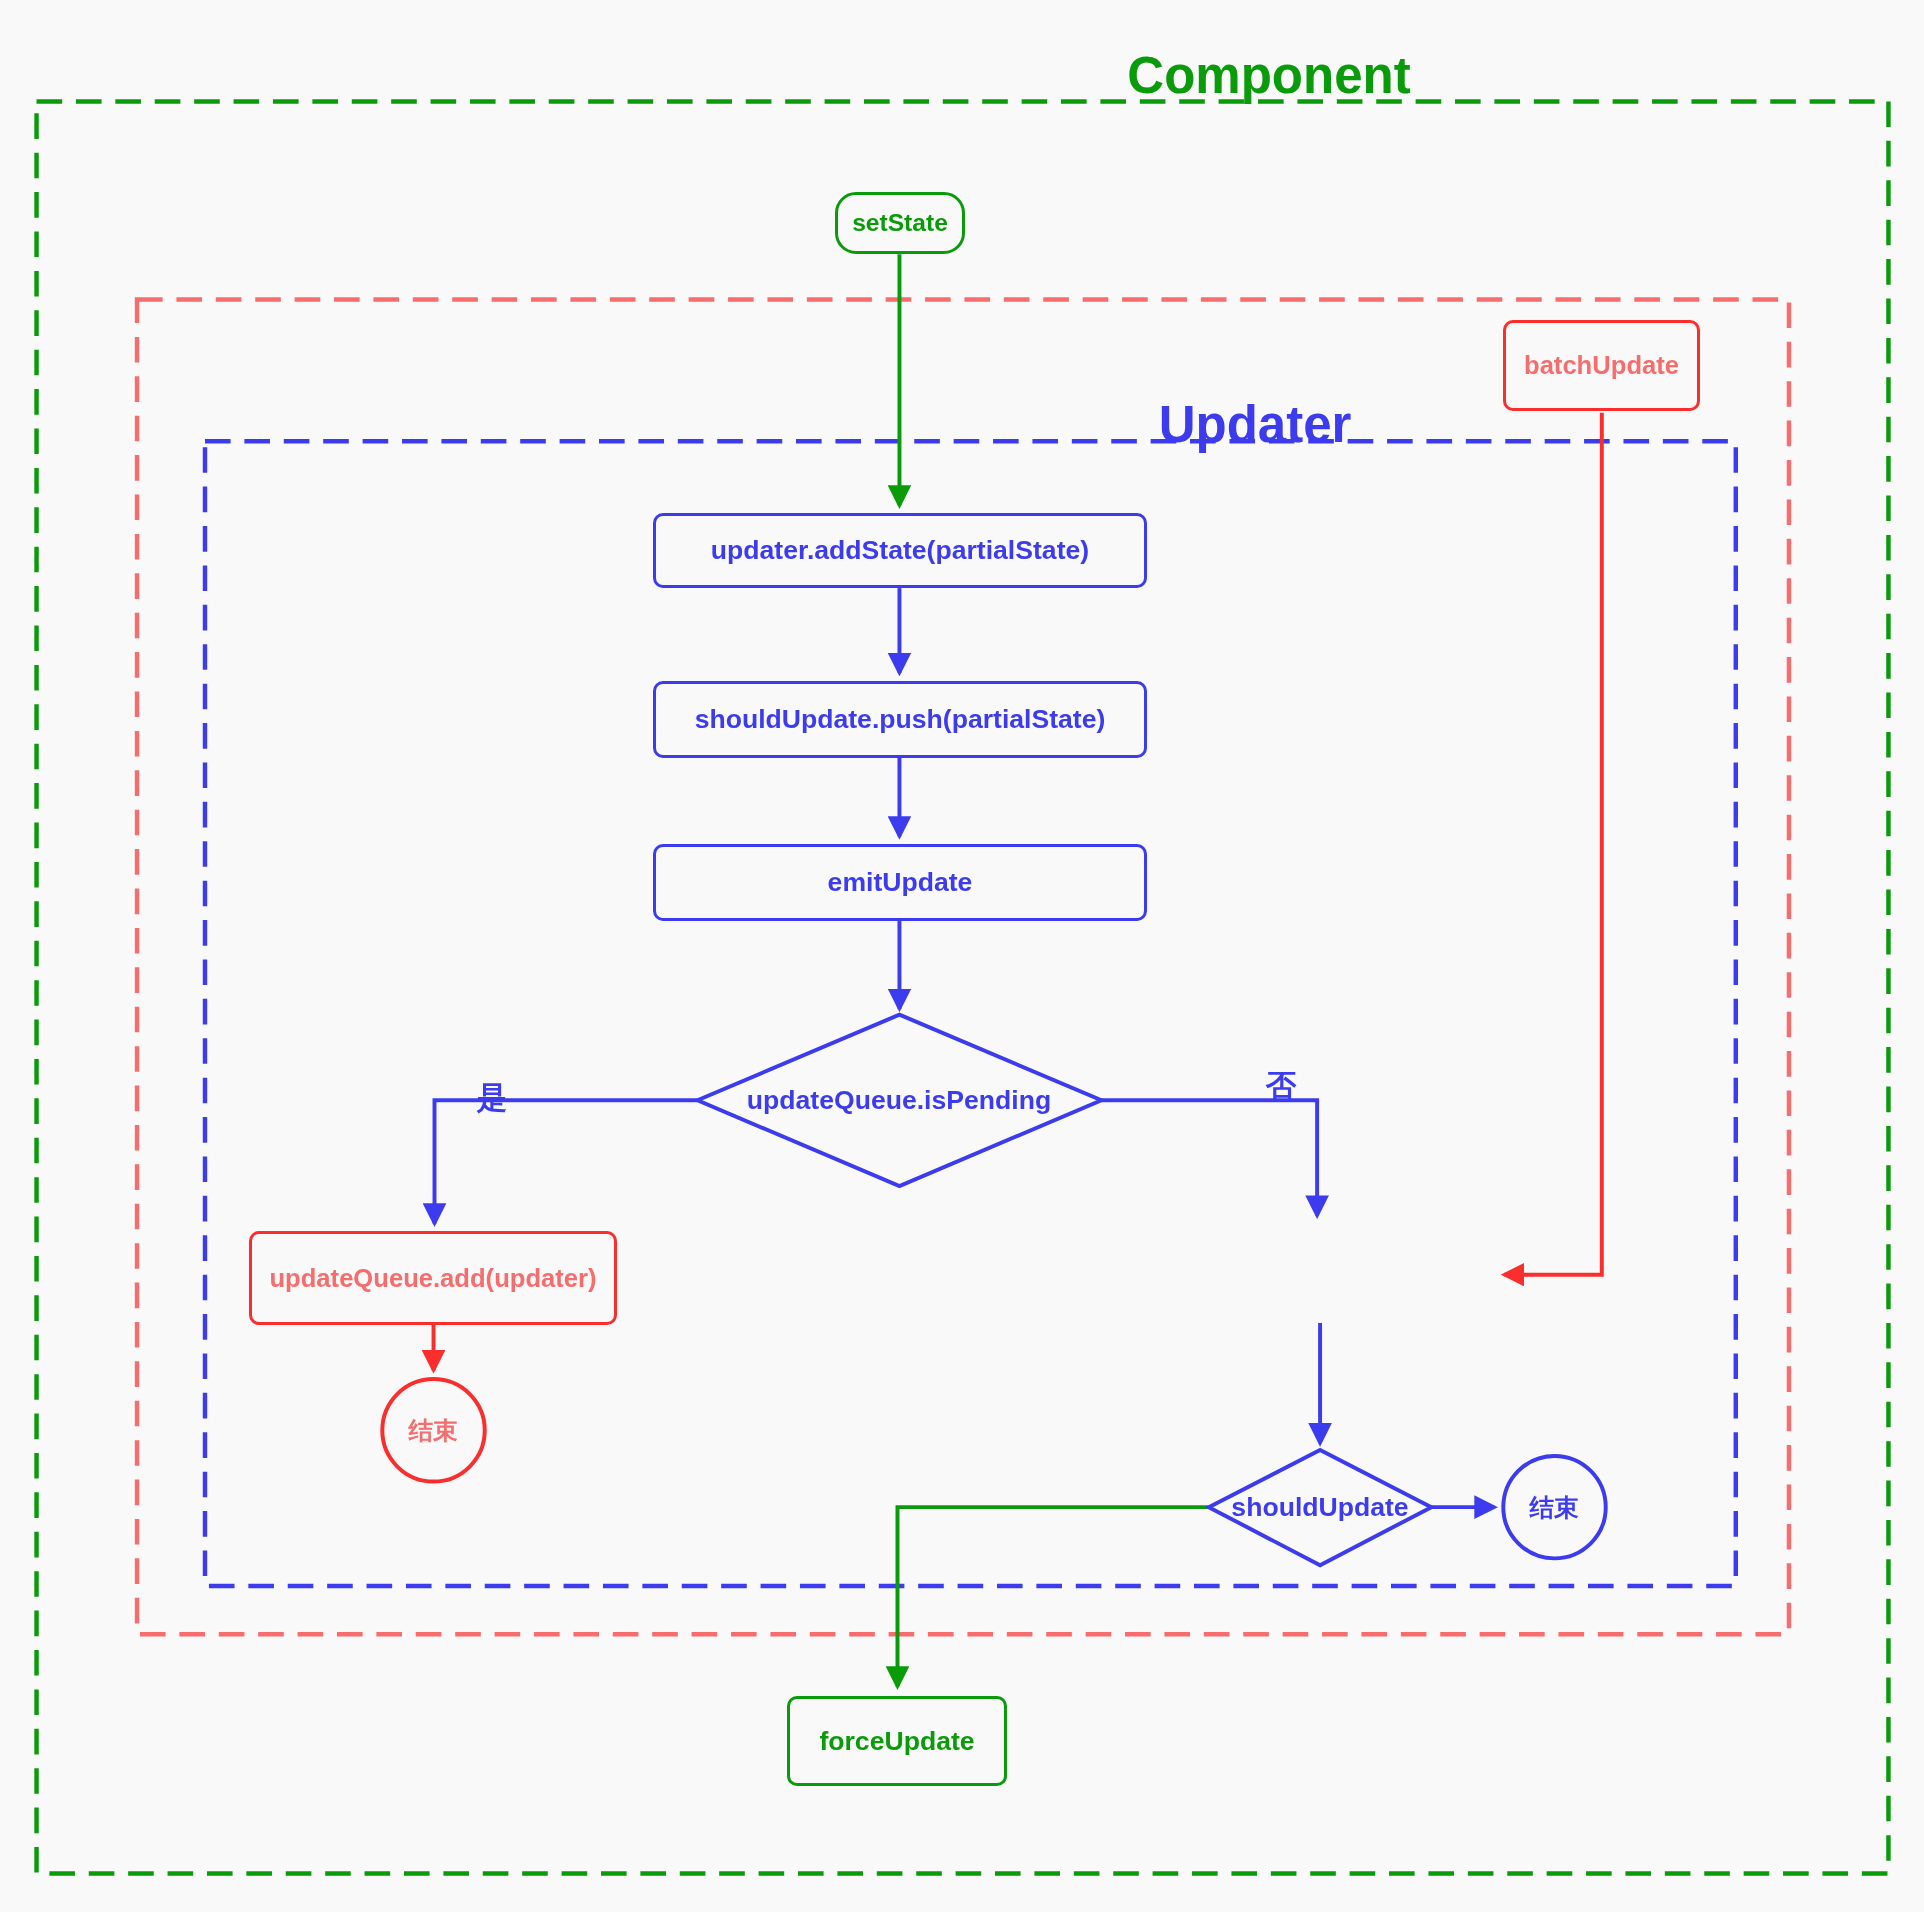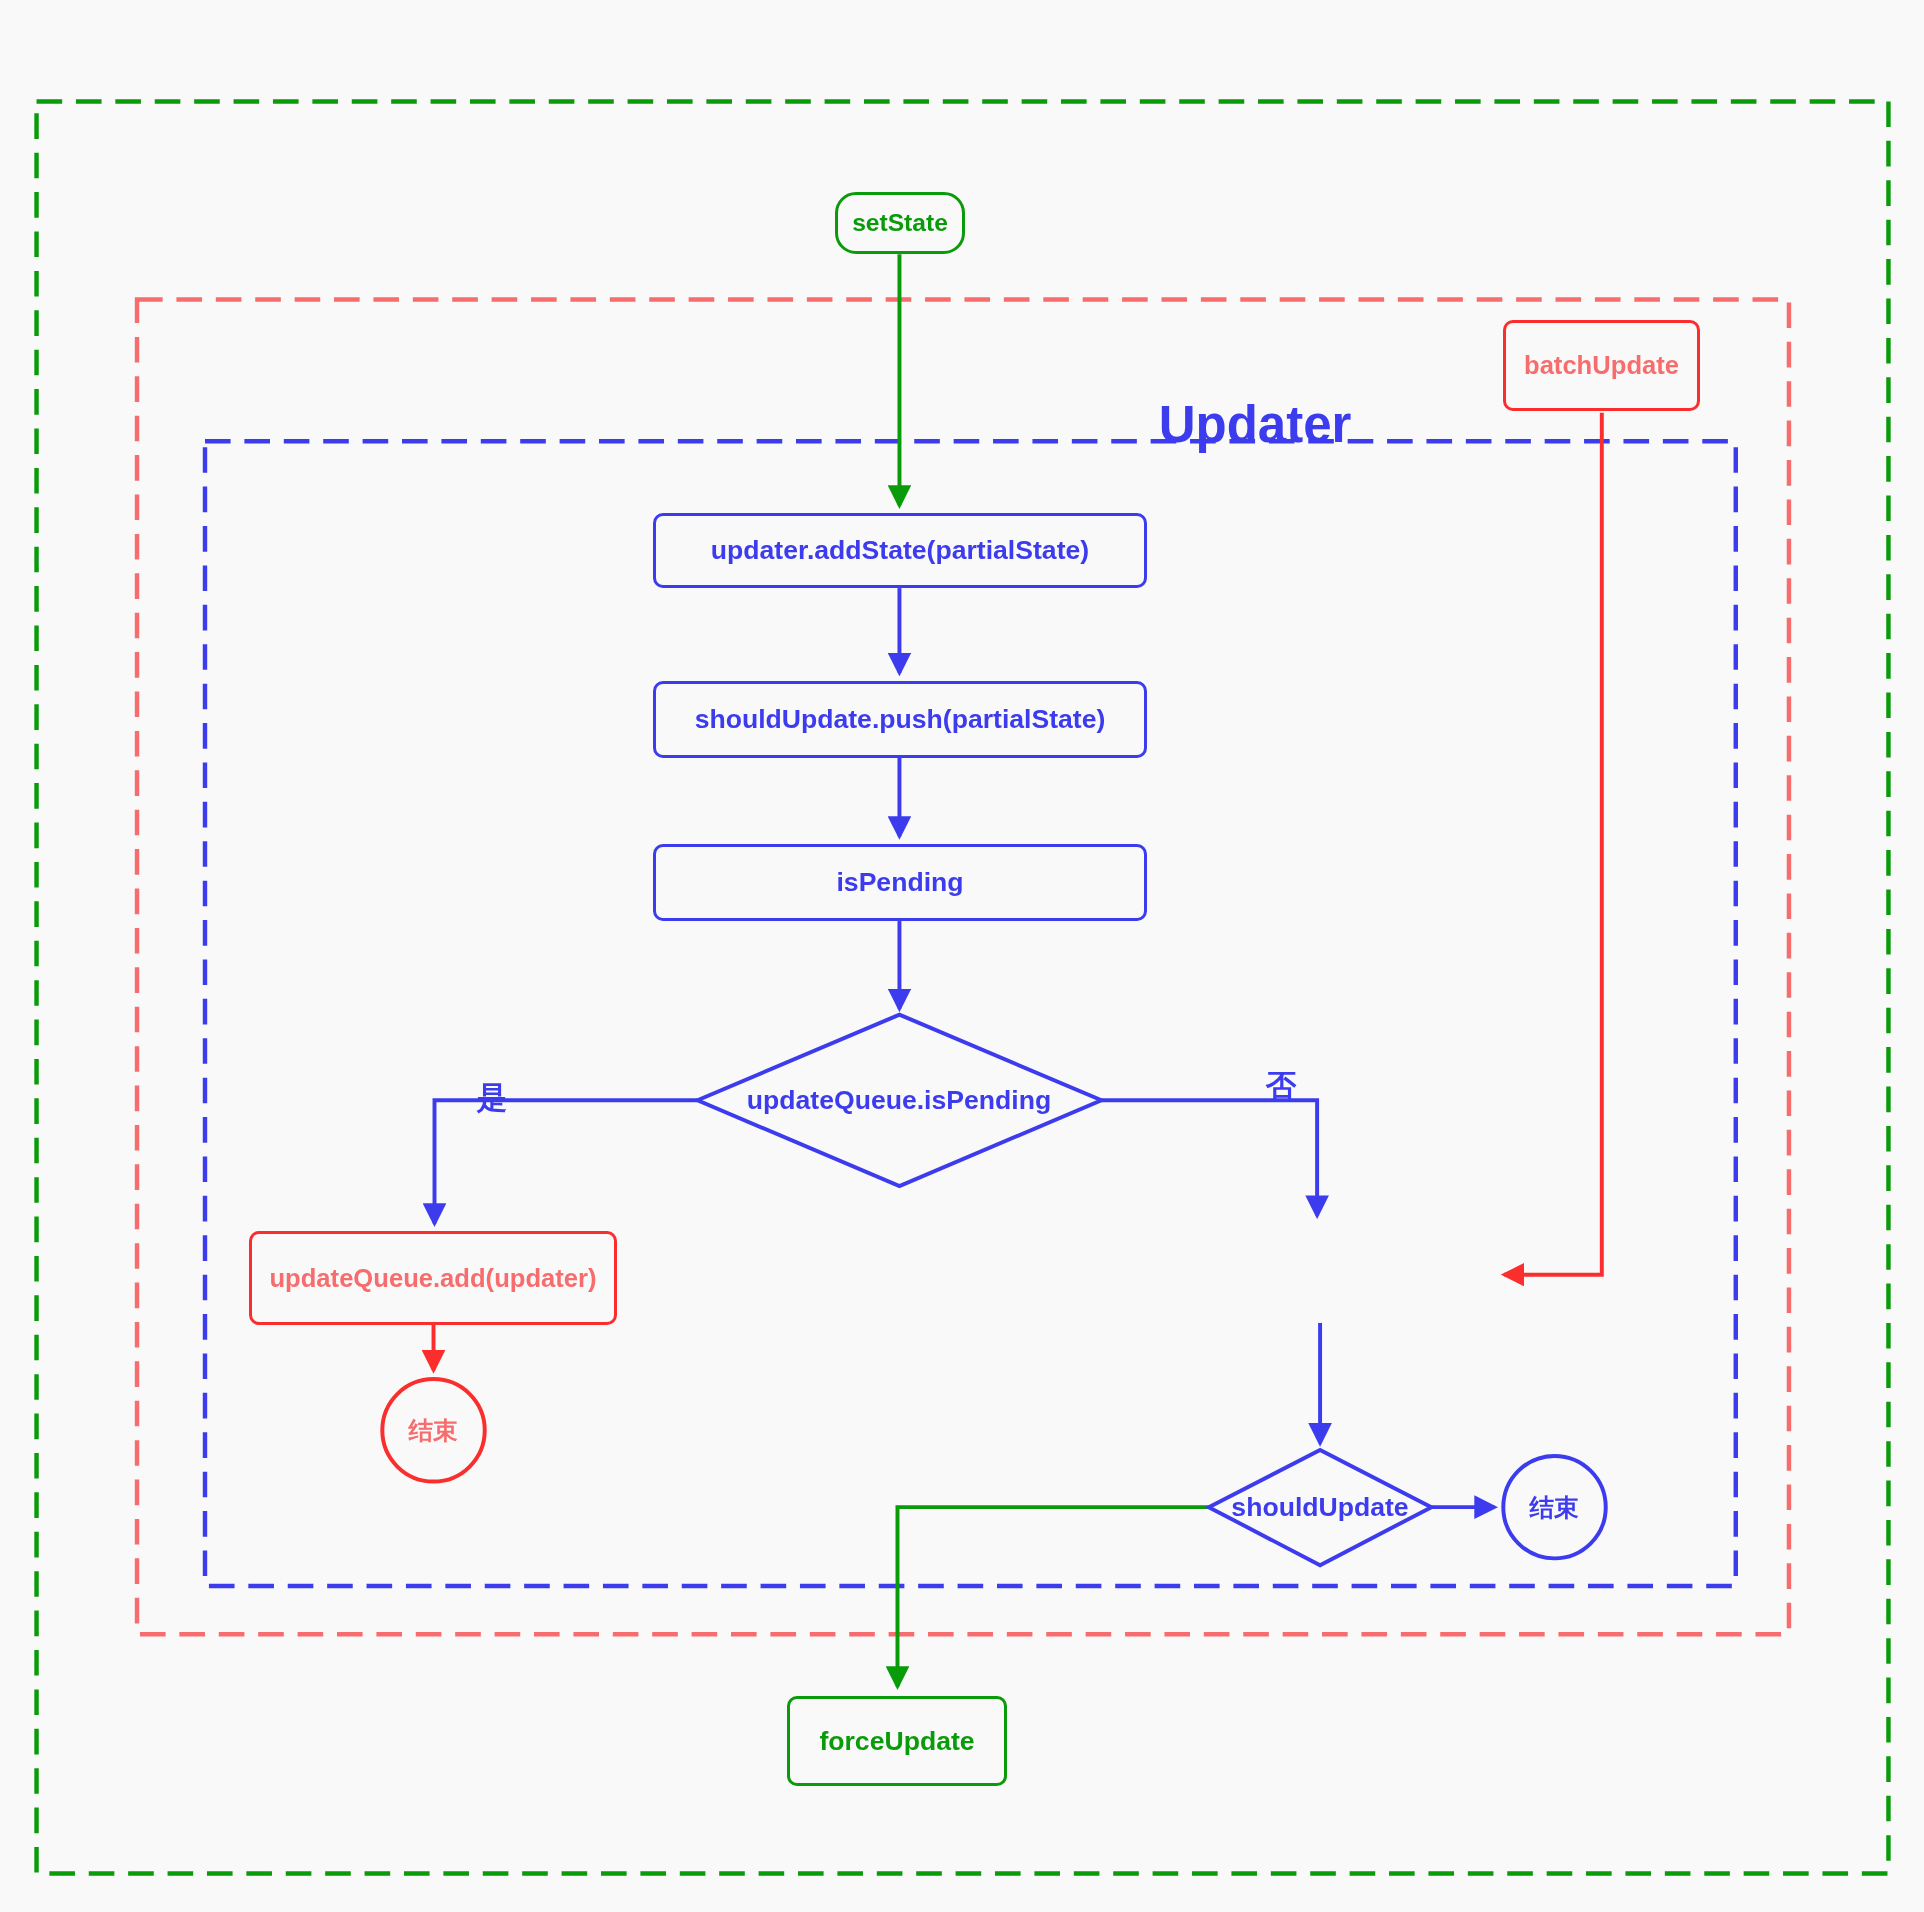--- a/index.html
+++ b/index.html
@@ -54,31 +54,32 @@
     <path d="M1453,1530 H1517" stroke="#3c3cee" stroke-width="4" fill="none" marker-end="url(#arrB)"></path>
     <path d="M1227,1530 H911 V1712" stroke="#0a9b0a" stroke-width="4" fill="none" marker-end="url(#arrG)"></path>
 
     <polygon points="708,1117 913,1030 1118,1117 913,1204" fill="#f9f9f9" stroke="#3c3cee" stroke-width="4"></polygon>
     <polygon points="1227,1530 1340,1472 1453,1530 1340,1589" fill="#f9f9f9" stroke="#3c3cee" stroke-width="4"></polygon>
 
     <circle cx="440" cy="1452" r="52" fill="#f9f9f9" stroke="#fb2e2e" stroke-width="4"></circle>
     <circle cx="1578" cy="1530" r="52" fill="#f9f9f9" stroke="#3c3cee" stroke-width="4"></circle>
   </svg>
 
+  <div class="title green" style="left:1269px;top:75px;">Component</div>
   <div class="title blue" style="left:1255px;top:424px;">Updater</div>
 
   <div class="node green" style="left:835px;top:192px;width:130px;height:62px;border-radius:21px;">setState</div>
 
   <div class="node red" style="left:1503px;top:320px;width:197px;height:91px;">batchUpdate</div>
 
   <div class="node blue" style="left:653px;top:513px;width:494px;height:75px;">updater.addState(partialState)</div>
 
   <div class="node blue" style="left:653px;top:681px;width:494px;height:77px;">shouldUpdate.push(partialState)</div>
 
-  <div class="node blue" style="left:653px;top:844px;width:494px;height:77px;">isPending</div>
+  <div class="node blue" style="left:653px;top:844px;width:494px;height:77px;">emitUpdate</div>
 
   <div class="node red" style="left:249px;top:1231px;width:368px;height:94px;">updateQueue.add(updater)</div>
 
 
   <div class="node" style="left:787px;top:1696px;width:220px;height:90px;border:3.9px solid #0a9b0a;color:#0a9b0a;font-size:26.6px;">forceUpdate</div>
 
   <div class="dlabel diamond-label" style="left:899px;top:1100px;">updateQueue.isPending</div>
   <div class="dlabel diamond-label" style="left:1320px;top:1507px;">shouldUpdate</div>
 
   <div class="dlabel edge-label" style="left:492px;top:1098px;">是</div>

